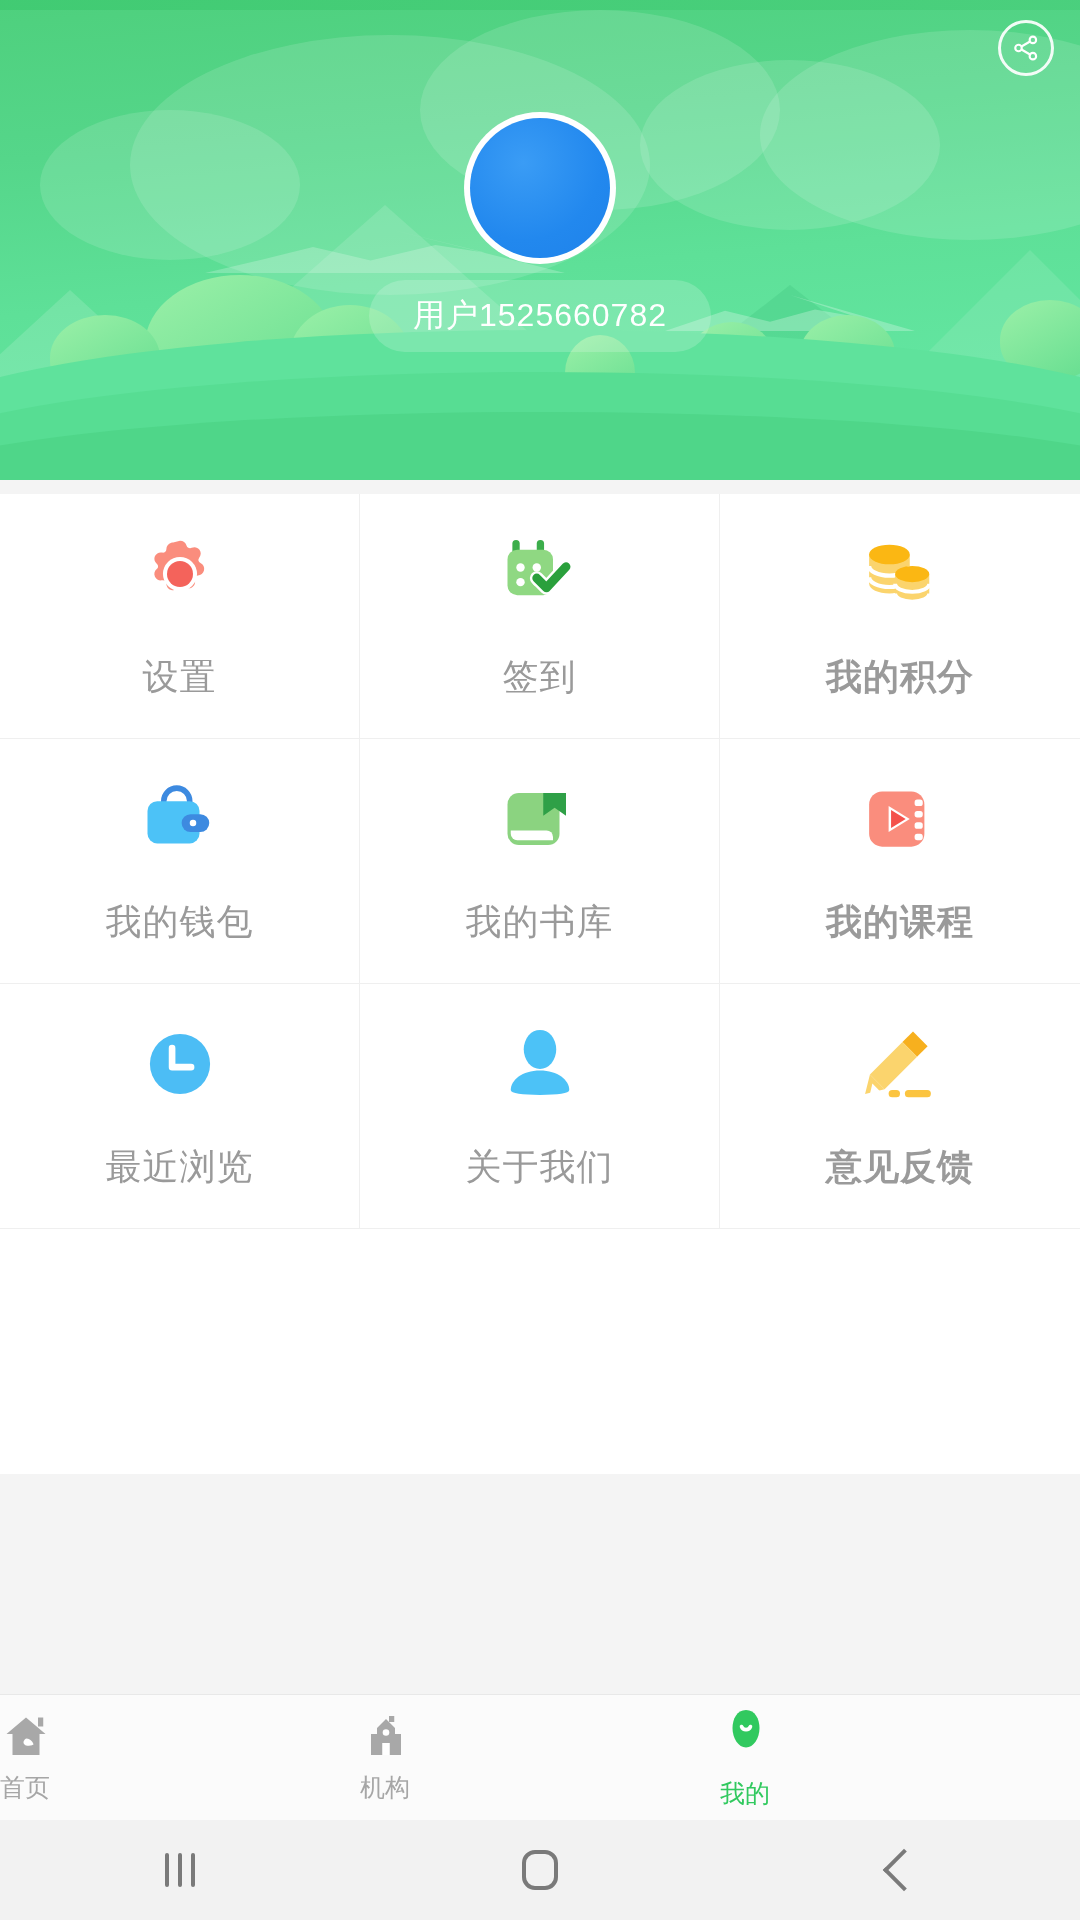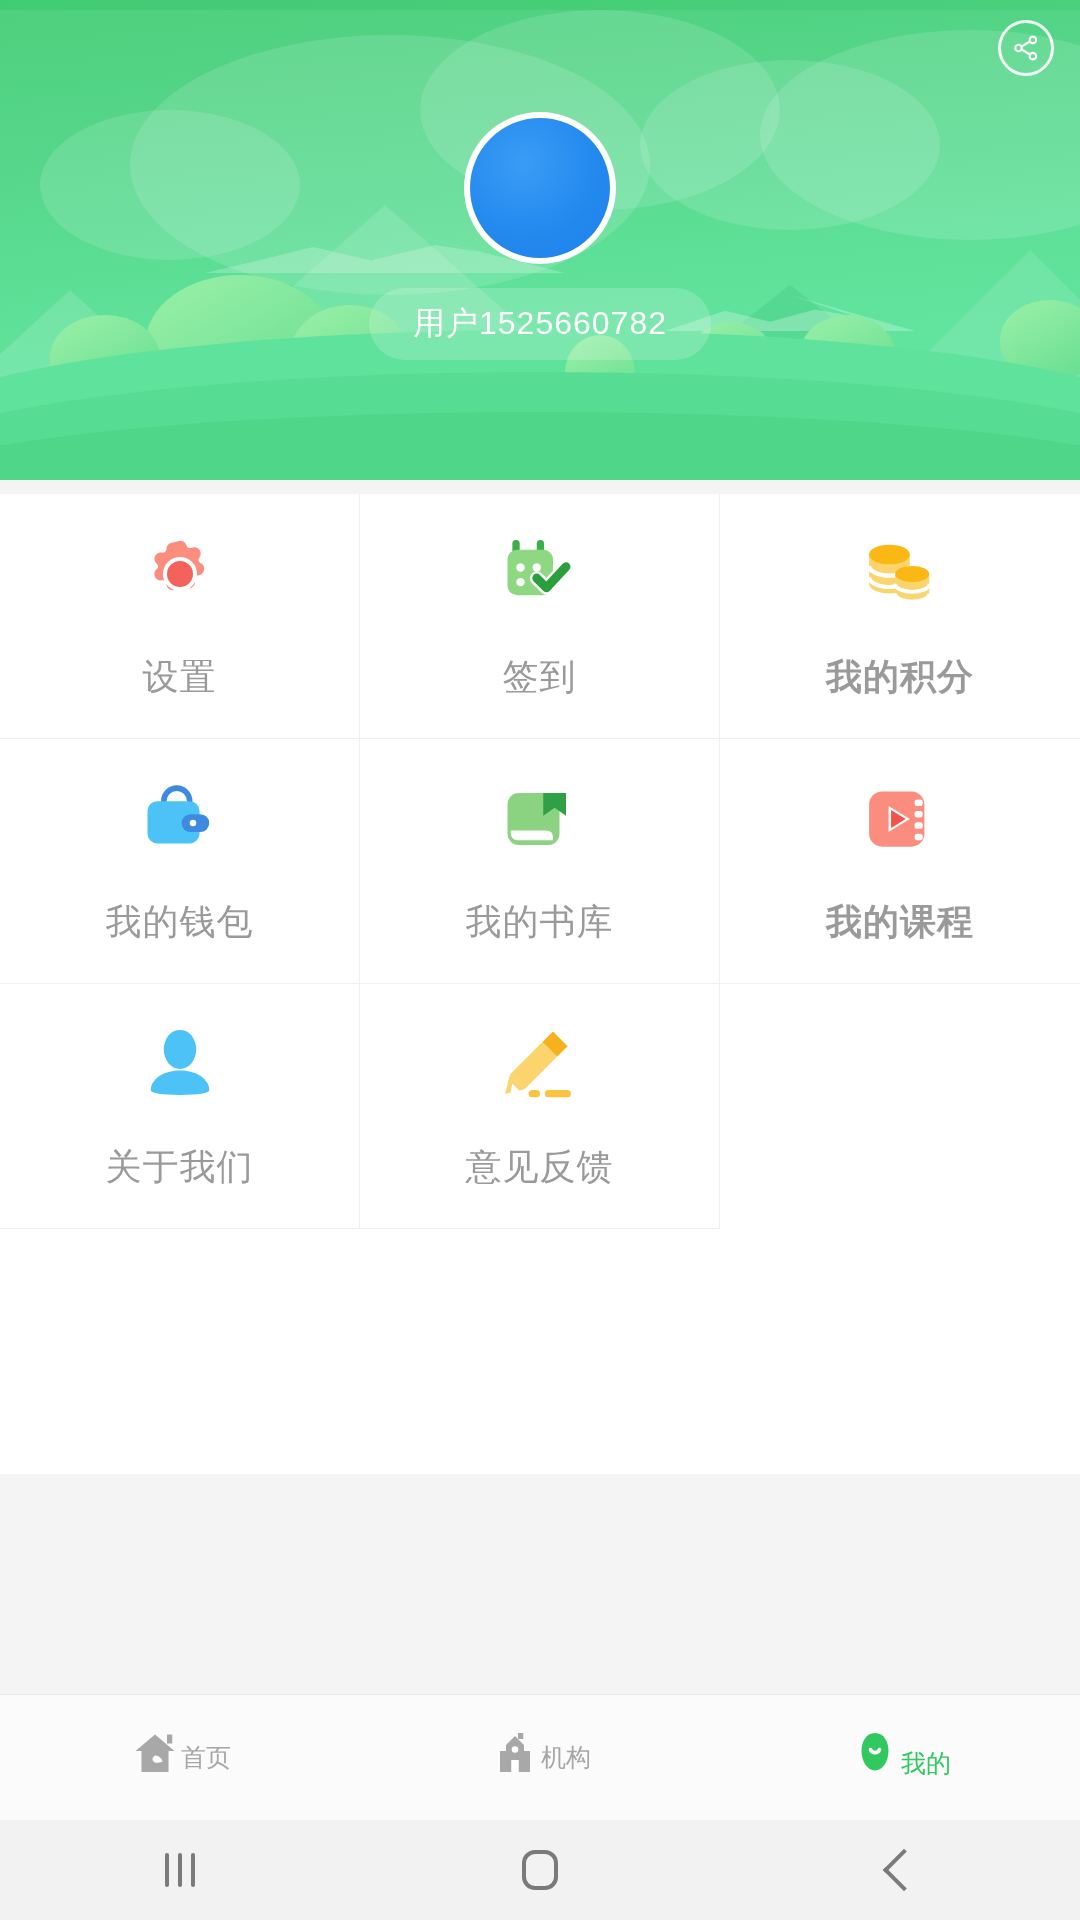--- a/index.html
+++ b/index.html
@@ -142,21 +142,21 @@
     cursor: pointer;
   }
   .avatar {
     width: 100%; height: 100%;
     border-radius: 50%;
     background: radial-gradient(circle at 38% 32%, #3a9cf5 0%, #2288ee 60%, #1e82ea 100%);
   }
   .name-pill {
     position: absolute;
     left: 50%;
-    top: 288px;
+    top: 280px;
     transform: translateX(-50%);
     background: rgba(255,255,255,0.18);
     border-radius: 38px;
     padding: 14px 44px;
     color: #ffffff;
     font-size: 32px;
     letter-spacing: 1px;
     white-space: nowrap;
     cursor: pointer;
   }
@@ -205,21 +205,22 @@
   
   .tabbar {
     flex: 0 0 125px;
     background: #fbfbfb;
     border-top: 1px solid #e8e8e8;
     display: flex;
   }
   .tab {
     flex: 1;
     display: flex;
-    align-items: center;
+    flex-direction: column;
+    align-items: flex-start;
     justify-content: center;
     cursor: pointer;
   }
   .tab-icon {
     width: 52px; height: 52px;
     display: flex; align-items: center; justify-content: center;
     margin-bottom: 8px;
   }
   .tab-label {
     font-size: 25px;
@@ -396,20 +397,29 @@
           <path d="M18.5 18.5 l9 5.5 l-9 5.5 z" fill="#f4514b"></path>
           <rect x="33" y="12" width="5" height="4" rx="1.6" fill="#ffffff"></rect>
           <rect x="33" y="19" width="5" height="4" rx="1.6" fill="#ffffff"></rect>
           <rect x="33" y="26" width="5" height="4" rx="1.6" fill="#ffffff"></rect>
           <rect x="33" y="33" width="5" height="4" rx="1.6" fill="#ffffff"></rect>
         </svg>
       </div>
       <div class="cell-label">我的课程</div>
     </div>
 
+    <div class="cell">
+      <div class="cell-icon">
+        <svg width="76" height="76" viewBox="0 0 48 48">
+          <circle cx="24" cy="24" r="19" fill="#4cbdf5"></circle>
+          <path d="M19 14 v12 h12" fill="none" stroke="#ffffff" stroke-width="4.2" stroke-linecap="round" stroke-linejoin="round"></path>
+        </svg>
+      </div>
+      <div class="cell-label">最近浏览</div>
+    </div>
 
     <div class="cell">
       <div class="cell-icon">
         <svg width="76" height="78" viewBox="0 0 44 48">
           <ellipse cx="22" cy="15" rx="10" ry="12" fill="#4cc2f7"></ellipse>
           <path d="M22 28 c-11 0 -18 6 -18 12 c0 2 7 3 18 3 s18 -1 18 -3 c0 -6 -7 -12 -18 -12 z" fill="#4cc2f7"></path>
         </svg>
       </div>
       <div class="cell-label">关于我们</div>
     </div>

